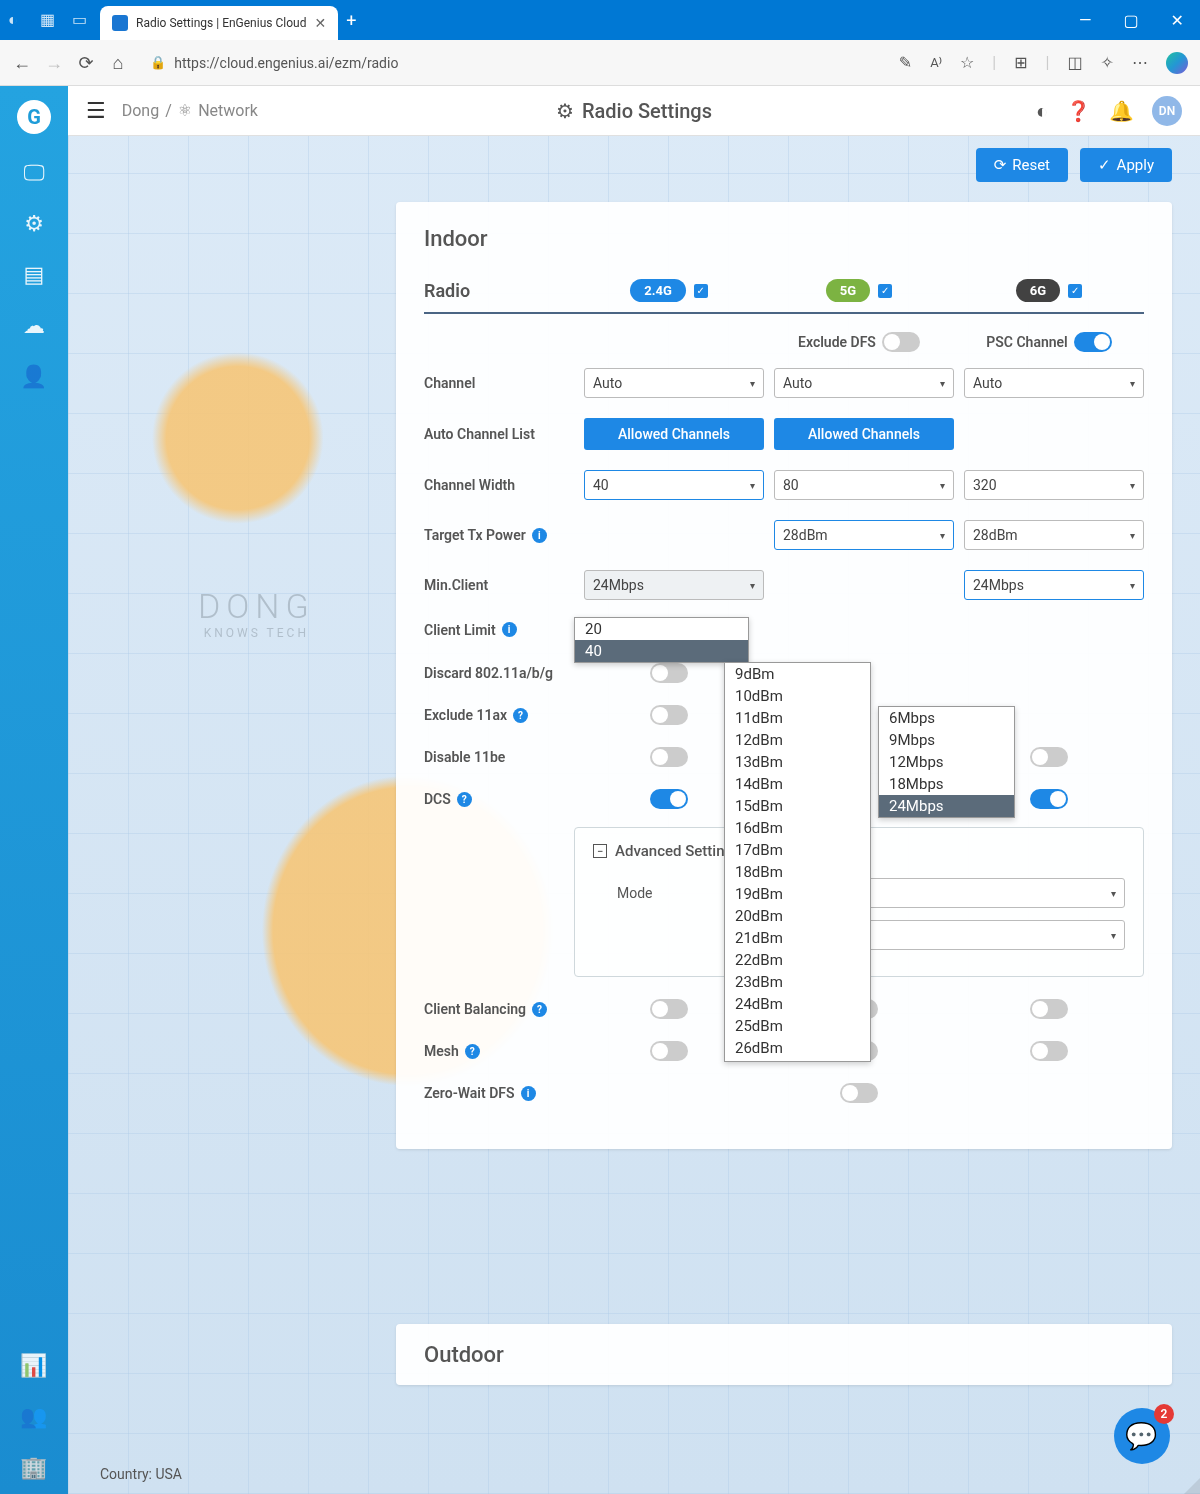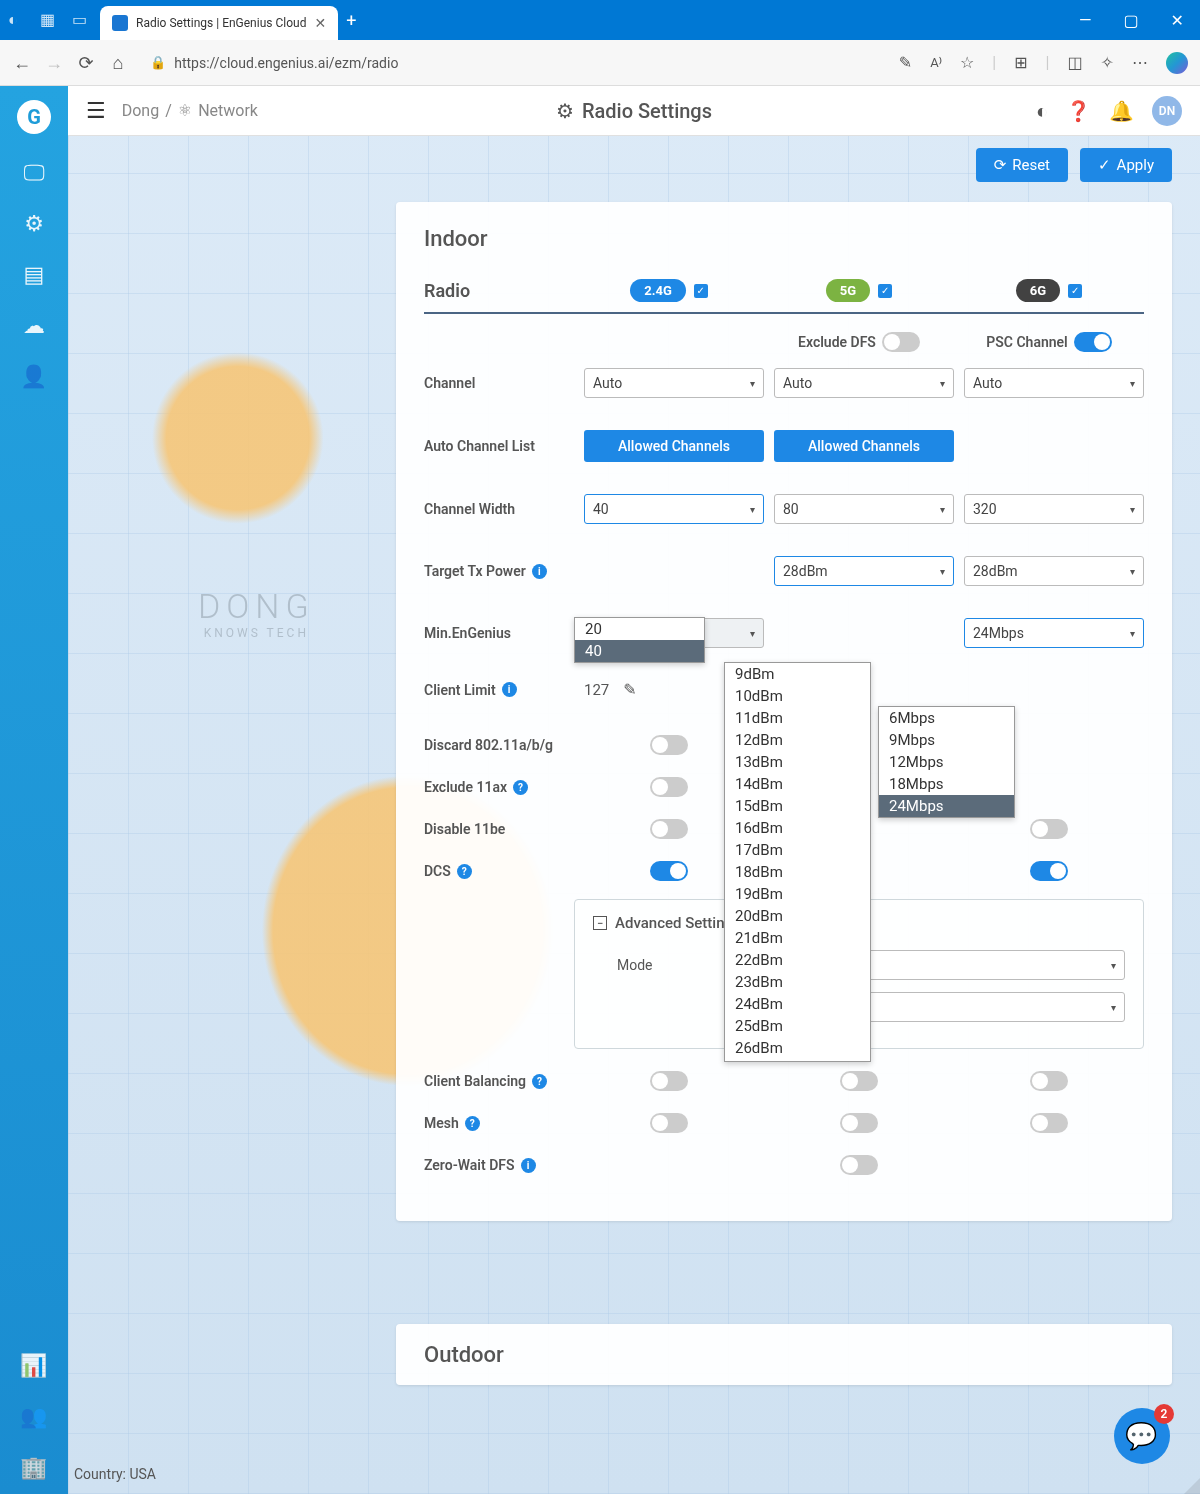--- a/index.html
+++ b/index.html
@@ -62,21 +62,21 @@
 .chk { width:14px; height:14px; background:#1e88e5; border-radius:2px; color:#fff; font-size:10px; display:flex; align-items:center; justify-content:center; }
 
 .toggle-row { display:grid; grid-template-columns: 150px 1fr 1fr 1fr; margin-bottom: 16px; align-items:center; }
 .toggle-row .cell { display:flex; justify-content:center; align-items:center; gap:6px; font-size:14px; color:#555; font-weight:600; }
 
 .toggle { width: 38px; height: 20px; border-radius: 10px; position:relative; background:#ccc; }
 .toggle.on { background:#1e88e5; }
 .toggle::after { content:''; width:16px; height:16px; border-radius:50%; background:#fff; position:absolute; top:2px; left:2px; }
 .toggle.on::after { left: 20px; }
 
-.form-row { display:grid; grid-template-columns: 150px 1fr 1fr 1fr; gap: 10px; margin-bottom: 32px; align-items:center; }
+.form-row { display:grid; grid-template-columns: 150px 1fr 1fr 1fr; gap: 10px; margin-bottom: 20px; align-items:center; }
 .flabel { font-size: 14px; color:#555; font-weight:600; display:flex; align-items:center; gap:6px; }
 .info { width:15px; height:15px; border-radius:50%; background:#1e88e5; color:#fff; font-size:10px; display:inline-flex; align-items:center; justify-content:center; font-weight:bold; }
 .select { border:1px solid #bbb; border-radius:3px; padding: 6px 8px; font-size:14px; color:#444; background:#fff; position:relative; display:flex; justify-content:space-between; align-items:center; }
 .select.hl { border-color:#1e88e5; }
 .select .chev { font-size:10px; color:#555; }
 .btn-sm { background:#1e88e5; color:#fff; border:none; border-radius:3px; padding:8px 14px; font-size:14px; font-weight:500; }
 
 .client-limit { display:flex; align-items:center; gap:14px; }
 .client-limit .val { font-size:15px; color:#555; }
 .edit-icon { font-size:16px; color:#555; }
@@ -89,25 +89,25 @@
 .adv-head .exp { width:14px; height:14px; border:1px solid #555; display:flex; align-items:center; justify-content:center; font-size:11px; }
 .adv-row { display:flex; align-items:center; gap:20px; margin-bottom:12px;margin-left:24px; }
 .adv-row .alabel { width:110px; font-size:14px; color:#555; }
 .adv-row .select { flex:1; }
 
 
 .dropdown { position:absolute; background:#fff; border:1px solid #999; box-shadow:0 2px 6px rgba(0,0,0,0.2); z-index:10; max-height:400px; overflow:auto; }
 .dropdown .opt { padding: 2px 10px; font-size:15px; color:#333; white-space:nowrap; }
 .dropdown .opt.sel { background:#5b6b7a; color:#fff; }
 
-.dd-width { top:415px; left:178px; width:131px; }
+.dd-width { top:415px; left:178px; width:175px; }
 .dd-tx { top:460px; left:328px; width:147px; }
 .dd-bitrate { top:504px; left:482px; width:137px; }
 
-.country { position:absolute; bottom:12px; left:6px; font-size:14px; color:#555; }
+.country { position:absolute; bottom:12px; left:32px; font-size:14px; color:#555; }
 
 .outdoor-panel { position:absolute; left:328px; right:28px; top:1238px; background:rgba(255,255,255,0.94); border-radius:4px; padding:18px 28px; box-shadow:0 1px 3px rgba(0,0,0,0.1); }
 
 .chat-fab { position:absolute; right:30px; bottom:30px; width:56px; height:56px; border-radius:50%; background:#1e88e5; display:flex; align-items:center; justify-content:center; color:#fff; font-size:26px; }
 .chat-fab .badge { position:absolute; top:-4px; right:-4px; width:20px; height:20px; border-radius:50%; background:#e53935; color:#fff; font-size:12px; display:flex; align-items:center; justify-content:center; font-weight:600; }
 
 .corner { position:absolute; bottom:0; right:0; width:0; height:0; border-style:solid; border-width:0 0 16px 16px; border-color:transparent transparent #555 transparent; opacity:0.15; }
 </style>
 </head>
 <body>
@@ -285,21 +285,21 @@
             <span>28dBm</span>
             <span class="chev">▾</span>
           </div>
         <div class="select">
             <span>28dBm</span>
             <span class="chev">▾</span>
           </div>
       </div>
 
       <div class="form-row">
-        <div class="flabel">Min.EnGenius</div>
+        <div class="flabel">Min.Client</div>
         <div class="select" style="background:#eef1f3">
             <span>24Mbps</span>
             <span class="chev">▾</span>
           </div>
         <div></div>
         <div class="select hl">
             <span>24Mbps</span>
             <span class="chev">▾</span>
           </div>
       </div>

